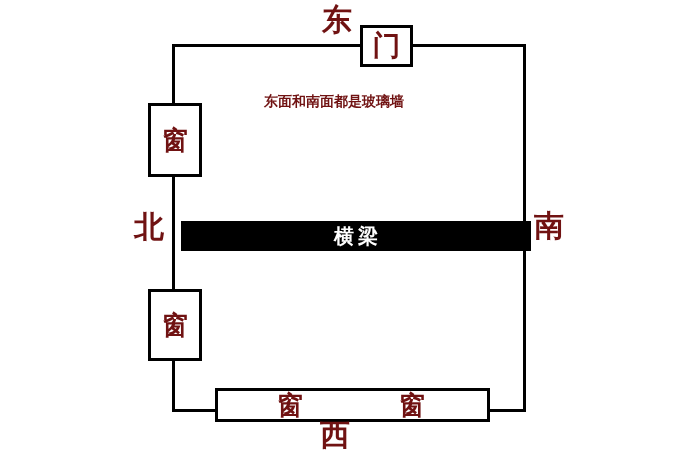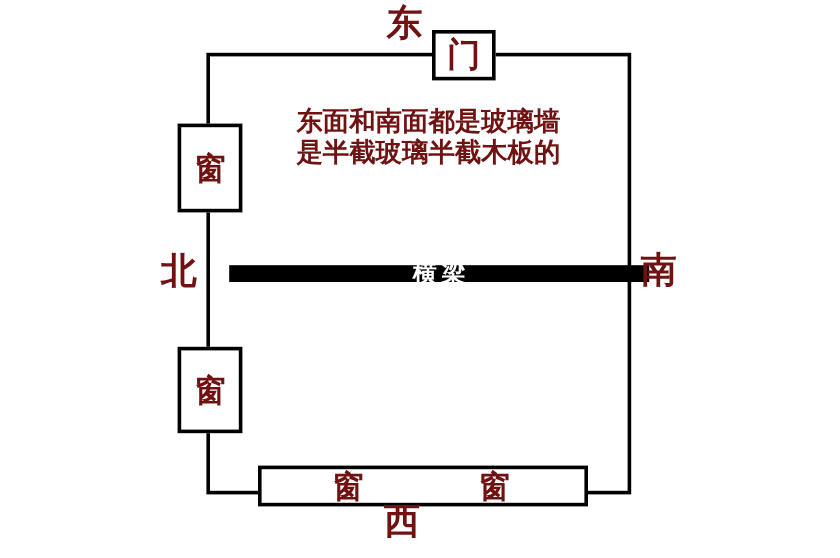--- a/index.html
+++ b/index.html
@@ -23,22 +23,22 @@
   }
   .room {
     position: absolute;
     left: 172px; top: 44px;
     width: 354px; height: 368px;
     border: 3px solid var(--wall);
     background: transparent;
   }
   .beam {
     position: absolute;
-    left: 191px; top: 221px;
-    width: 350px; height: 14px;
+    left: 181px; top: 221px;
+    width: 350px; height: 30px;
     background: var(--beam-fill);
     display: flex;
     align-items: center;
     justify-content: center;
     z-index: 2;
   }
   .beam-label {
     color: var(--beam-text);
     font-size: 20px;
     line-height: 18px;
@@ -74,22 +74,22 @@
     line-height: 1;
     z-index: 4;
     white-space: nowrap;
   }
   .compass-east  { left: 322px; top: 5px;   }
   .compass-north { left: 134px; top: 212px; }
   .compass-south { left: 534px; top: 211px; }
   .compass-west  { left: 320px; top: 420px; }
   .note {
     position: absolute;
-    left: 247px; top: 88px;
-    font-size: 22px;
+    left: 264px; top: 88px;
+    font-size: 14px;
     line-height: 26px;
     z-index: 2;
     white-space: nowrap;
   }
 </style>
 </head>
 <body>
 
 <div class="canvas">
 
@@ -119,16 +119,15 @@
   <div class="compass compass-east">东</div>
 
   <div class="compass compass-north">北</div>
 
   <div class="compass compass-south">南</div>
 
   <div class="compass compass-west">西</div>
 
   <div class="note">
     <div>东面和南面都是玻璃墙</div>
-    <div>是半截玻璃半截木板的</div>
   </div>
 
 </div>
 
 </body></html>

